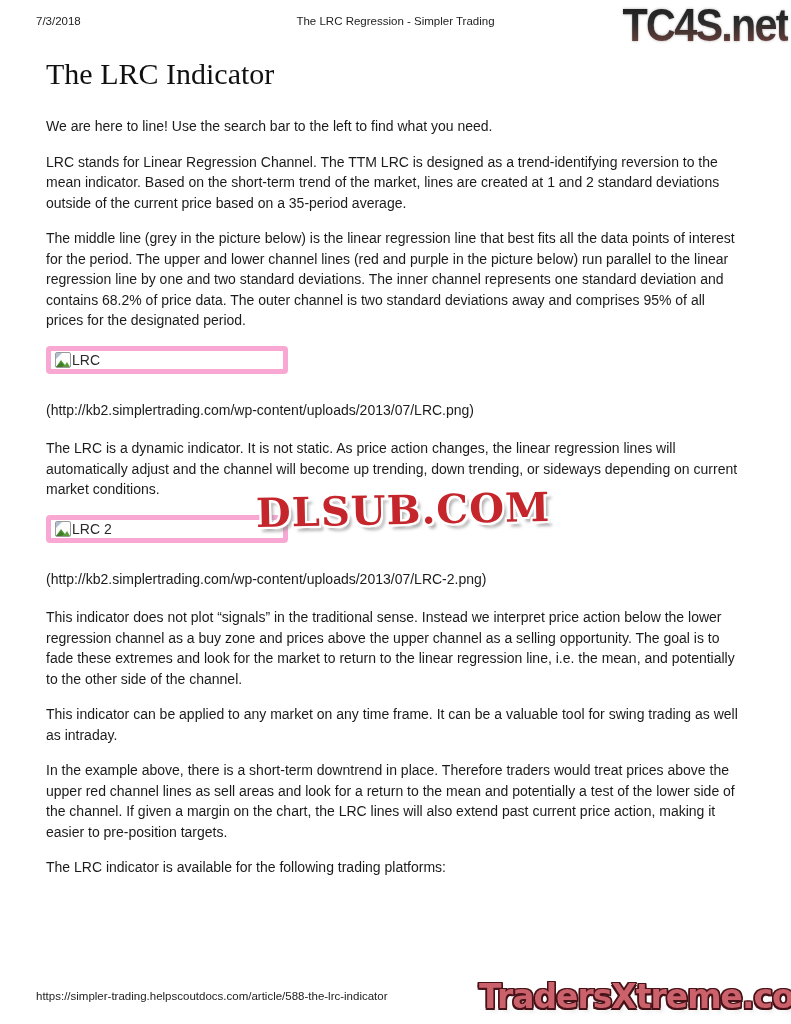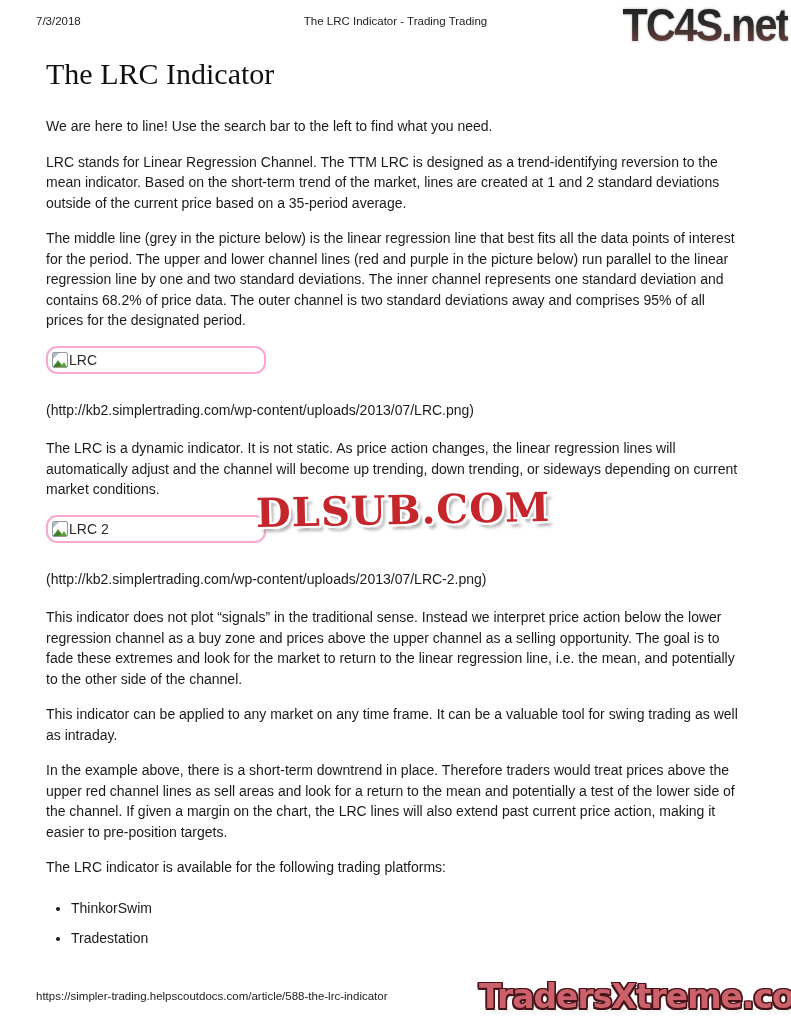--- a/index.html
+++ b/index.html
@@ -53,24 +53,24 @@
   .content p {
     margin: 0 0 15px 0;
     font-size: 14px;
     line-height: 20.5px;
     color: #1b1b1b;
   }
   .img-link { margin: 0 0 18px 0 !important; }
 
   .img-placeholder {
     box-sizing: border-box;
-    width: 220px; height: 28px;
+    width: 242px; height: 28px;
     margin: 0 0 26px 0;
-    border: 2px solid #f9a8d4;
-    border-radius: 11px;
+    border: 5px solid #f9a8d4;
+    border-radius: 4px;
     background: #fff;
     display: flex;
     align-items: center;
     padding-left: 4px;
     gap: 1px;
   }
   .img-placeholder .alt-text { font-size: 14px; color: #2a2a2a; }
   .broken-img-icon { width: 16px; height: 16px; flex: 0 0 auto; }
 
   ul.platform-list {
@@ -125,21 +125,21 @@
        4px  4px 4px rgba(230,230,230,0.9);
     white-space: nowrap;
   }
 </style>
 </head>
 <body>
 
 <div class="page">
 
   <div class="print-date">7/3/2018</div>
-  <div class="print-title">The LRC Indicator - Trading Trading</div>
+  <div class="print-title">The LRC Regression - Simpler Trading</div>
   <div class="logo-tc4s">TC4S.net</div>
 
   <div class="content">
     <h1 class="article-heading">The LRC Indicator</h1>
 
     <p>We are here to line! Use the search bar to the left to find what you need.</p>
     <p>LRC stands for Linear Regression Channel. The TTM LRC is designed as a trend-identifying reversion to the mean indicator. Based on the short-term trend of the market, lines are created at 1 and 2 standard deviations outside of the current price based on a 35-period average.</p>
     <p>The middle line (grey in the picture below) is the linear regression line that best fits all the data points of interest for the period. The upper and lower channel lines (red and purple in the picture below) run parallel to the linear regression line by one and two standard deviations. The inner channel represents one standard deviation and contains 68.2% of price data. The outer channel is two standard deviations away and comprises 95% of all prices for the designated period.</p>
 
     <div class="img-placeholder">
@@ -166,24 +166,20 @@
       <span class="alt-text">LRC 2</span>
     </div>
 
     <p class="img-link">(http://kb2.simplertrading.com/wp-content/uploads/2013/07/LRC-2.png)</p>
 
     <p>This indicator does not plot “signals” in the traditional sense. Instead we interpret price action below the lower regression channel as a buy zone and prices above the upper channel as a selling opportunity. The goal is to fade these extremes and look for the market to return to the linear regression line, i.e. the mean, and potentially to the other side of the channel.</p>
     <p>This indicator can be applied to any market on any time frame. It can be a valuable tool for swing trading as well as intraday.</p>
     <p>In the example above, there is a short-term downtrend in place. Therefore traders would treat prices above the upper red channel lines as sell areas and look for a return to the mean and potentially a test of the lower side of the channel. If given a margin on the chart, the LRC lines will also extend past current price action, making it easier to pre-position targets.</p>
     <p>The LRC indicator is available for the following trading platforms:</p>
 
-    <ul class="platform-list">
-      <li>ThinkorSwim</li>
-      <li>Tradestation</li>
-    </ul>
   </div>
 
   <div class="wm-dlsub">DLSUB.COM</div>
   <div class="wm-traders">TradersXtreme.com</div>
 
   <div class="print-footer-url">https://simpler-trading.helpscoutdocs.com/article/588-the-lrc-indicator</div>
 
 </div>
 
 </body></html>

